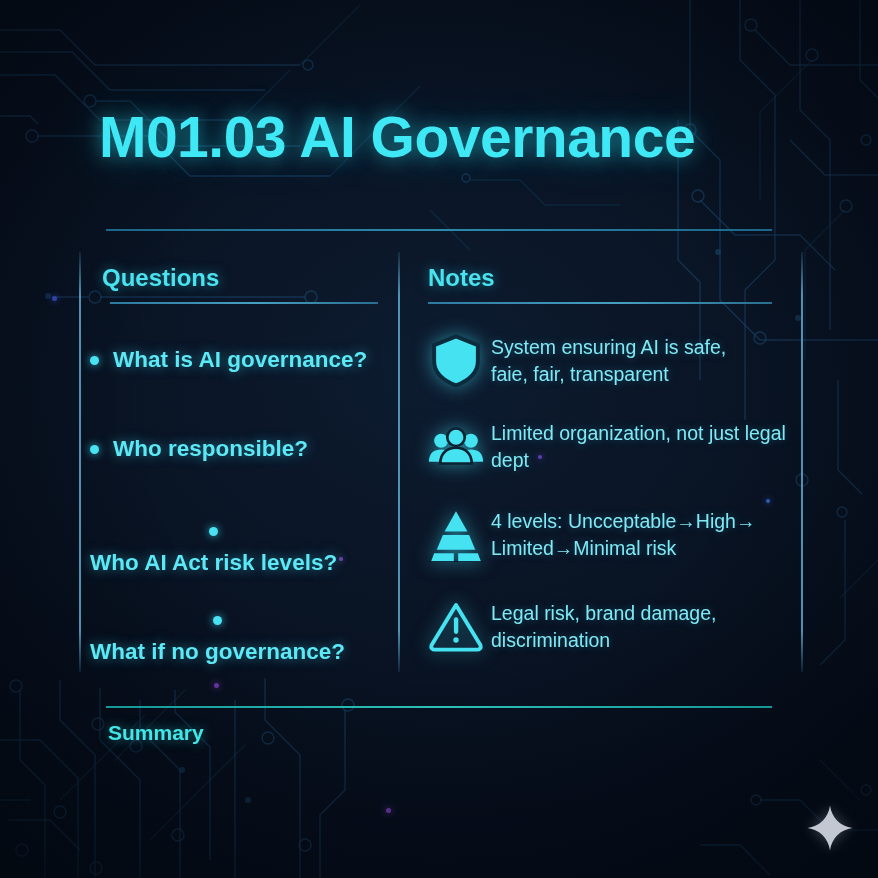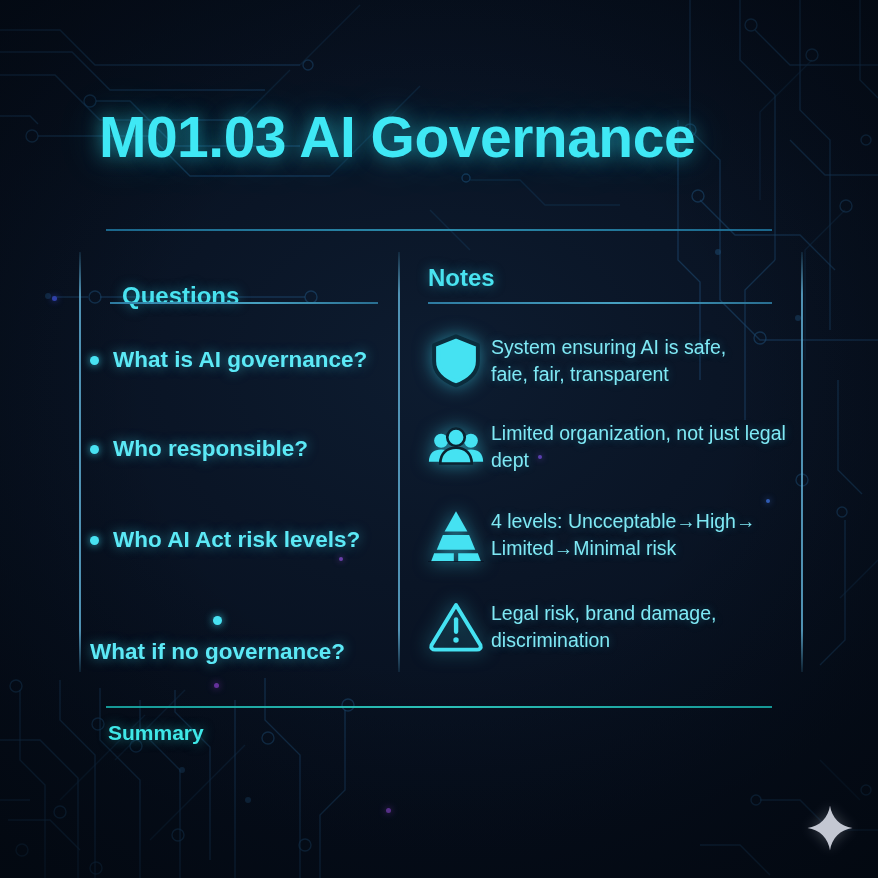--- a/index.html
+++ b/index.html
@@ -95,21 +95,21 @@
   .frame-mid   { left: 398px; }
   .frame-right { left: 801px; }
 
   .col-head {
     position: absolute;
     font-size: 24px;
     font-weight: 700;
     color: #49e3f0;
     text-shadow: 0 0 12px rgba(50,210,235,0.5);
   }
-  .col-head.q { left: 122px; top: 264px; margin-top: 18px; }
+  .col-head.q { left: 102px; top: 264px; }
   .col-head.n { left: 428px; top: 264px; }
 
   .head-underline {
     position: absolute;
     top: 302px;
     height: 1.6px;
     background: linear-gradient(90deg, #2f7fa6 0%, #4aa7c8 55%, #2a7296 100%);
     opacity: 0.95;
   }
   .head-underline.q { left: 110px; width: 268px; }
@@ -317,21 +317,21 @@
   <div class="head-underline n"></div>
 
   <div class="q-row" style="top:347px;">
     <span class="bullet"></span>
     <span class="q-text">What is AI governance?</span>
   </div>
   <div class="q-row" style="top:436px;">
     <span class="bullet"></span>
     <span class="q-text">Who responsible?</span>
   </div>
-  <div class="q-row" style="top:527px;">
+  <div class="q-row" style="top:527px;flex-direction:column;">
     <span class="bullet"></span>
     <span class="q-text">Who AI Act risk levels?</span>
   </div>
   <div class="q-row" style="top:616px;flex-direction:column;">
     <span class="bullet"></span>
     <span class="q-text">What if no governance?</span>
   </div>
 
   <div class="n-row" style="top:332px;">
     <svg class="n-icon" viewBox="0 0 64 64">

